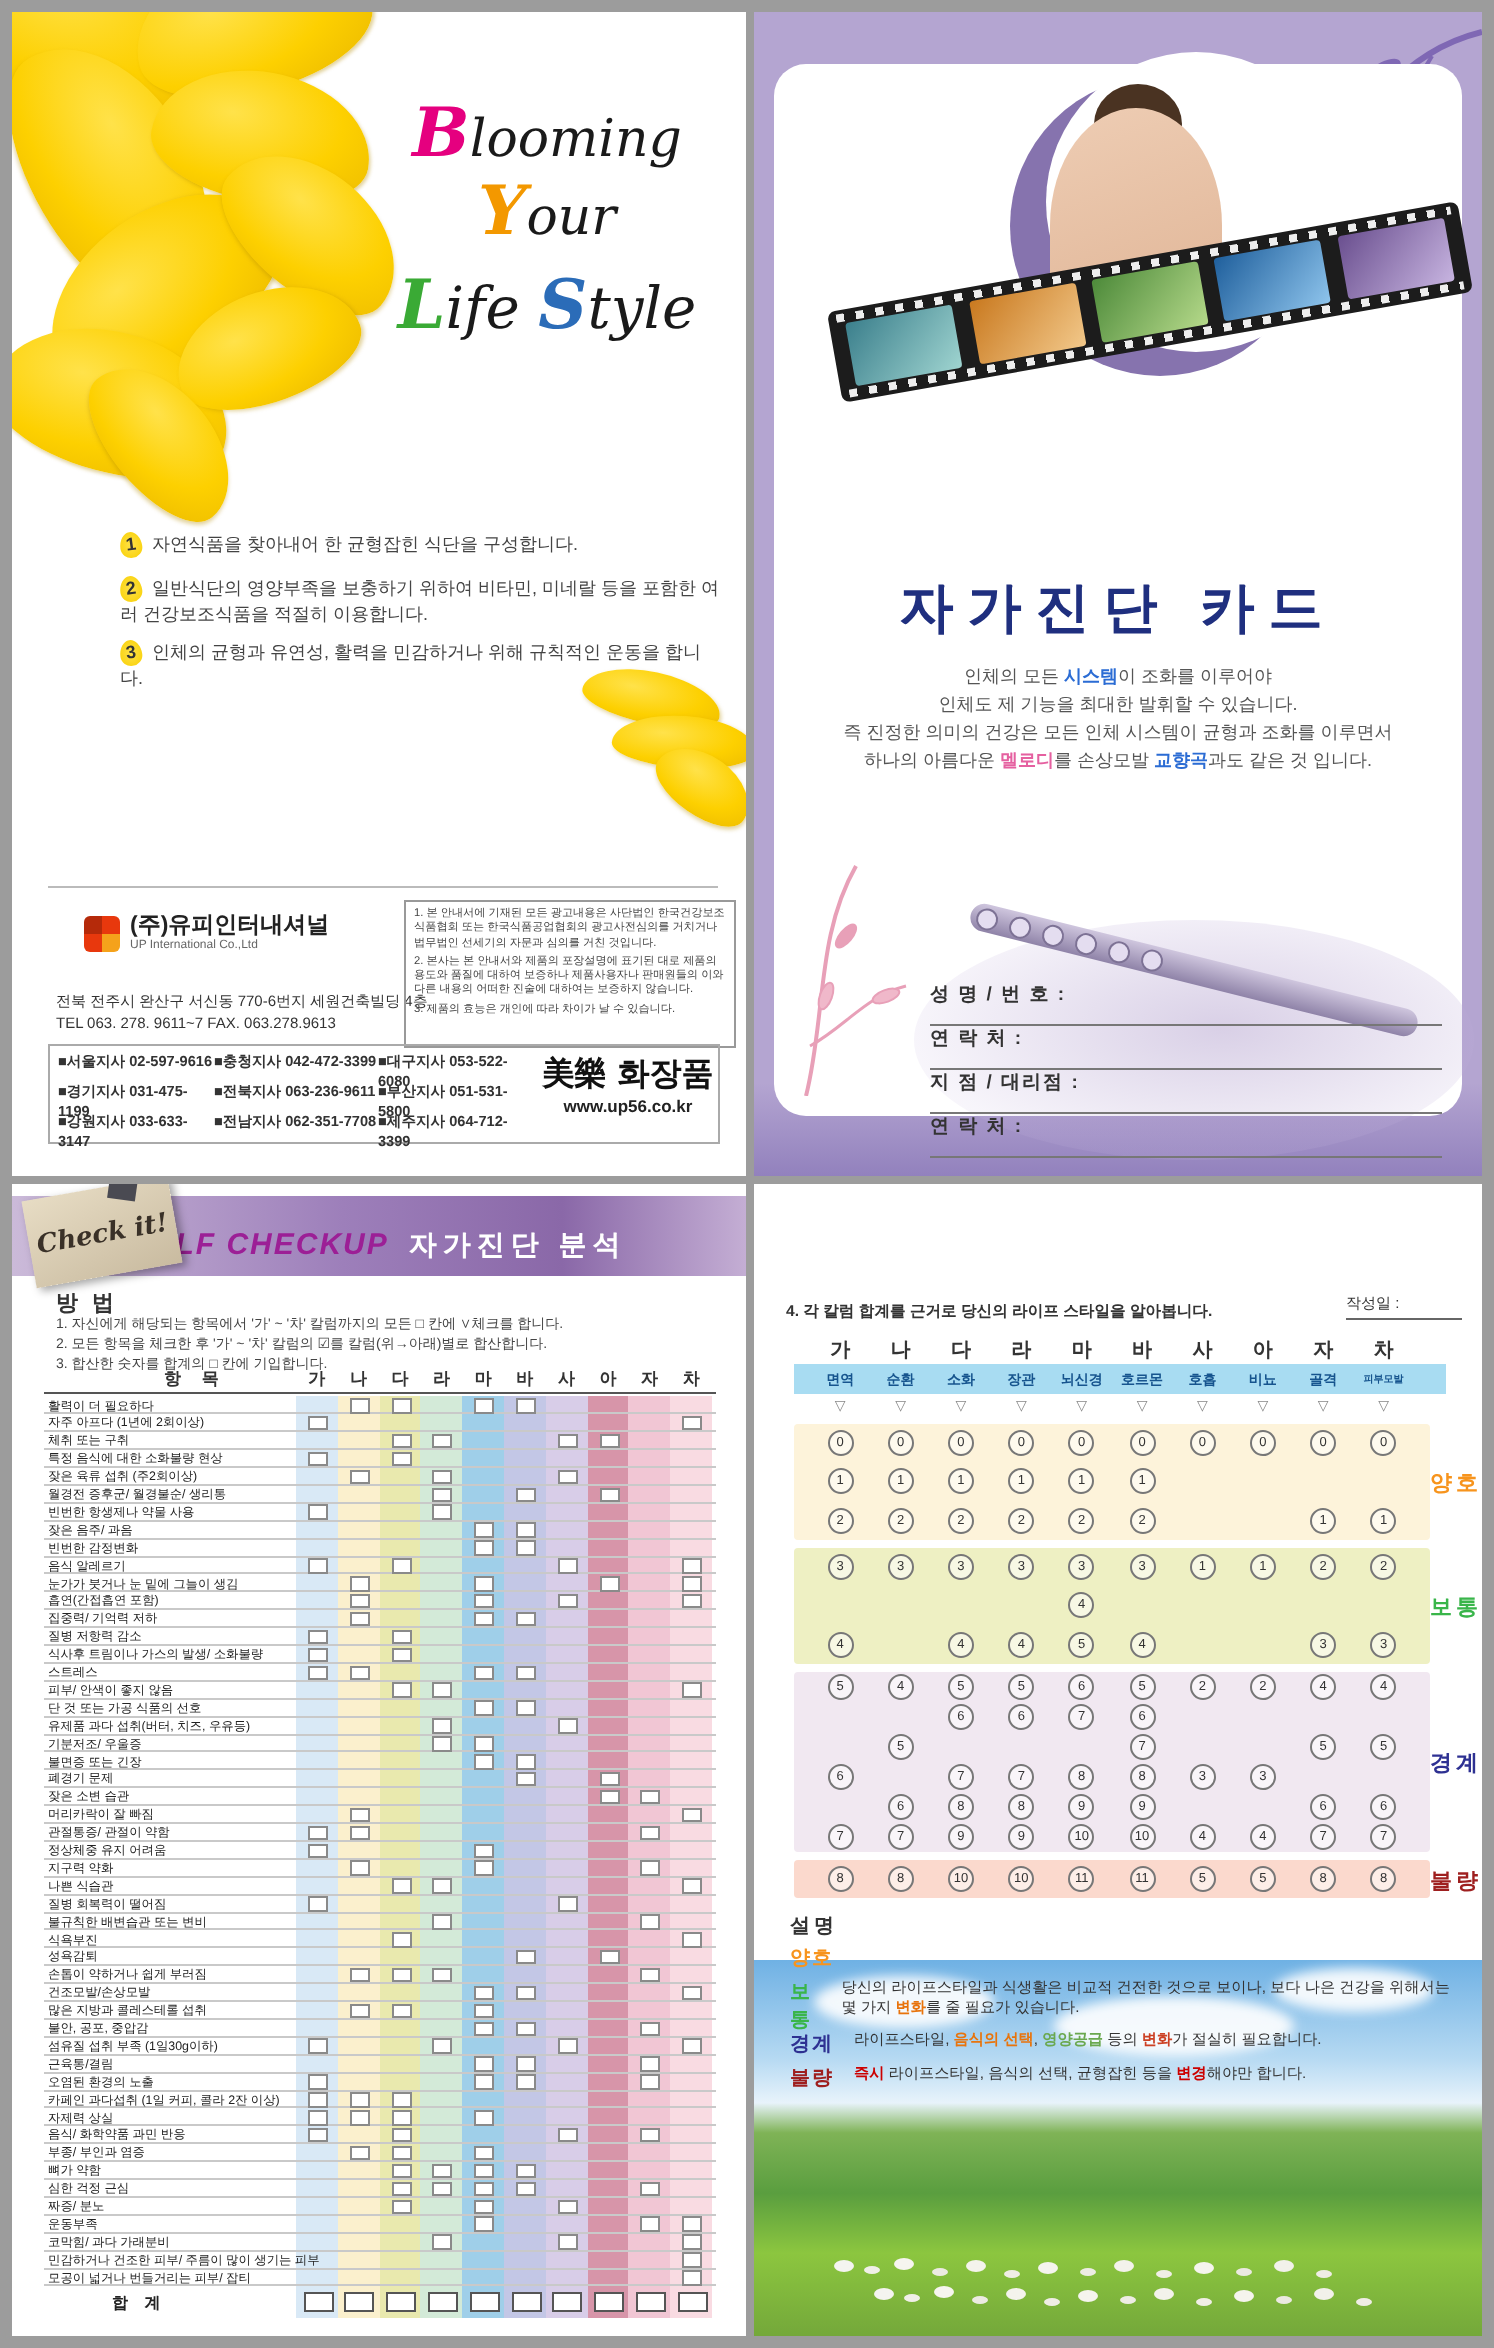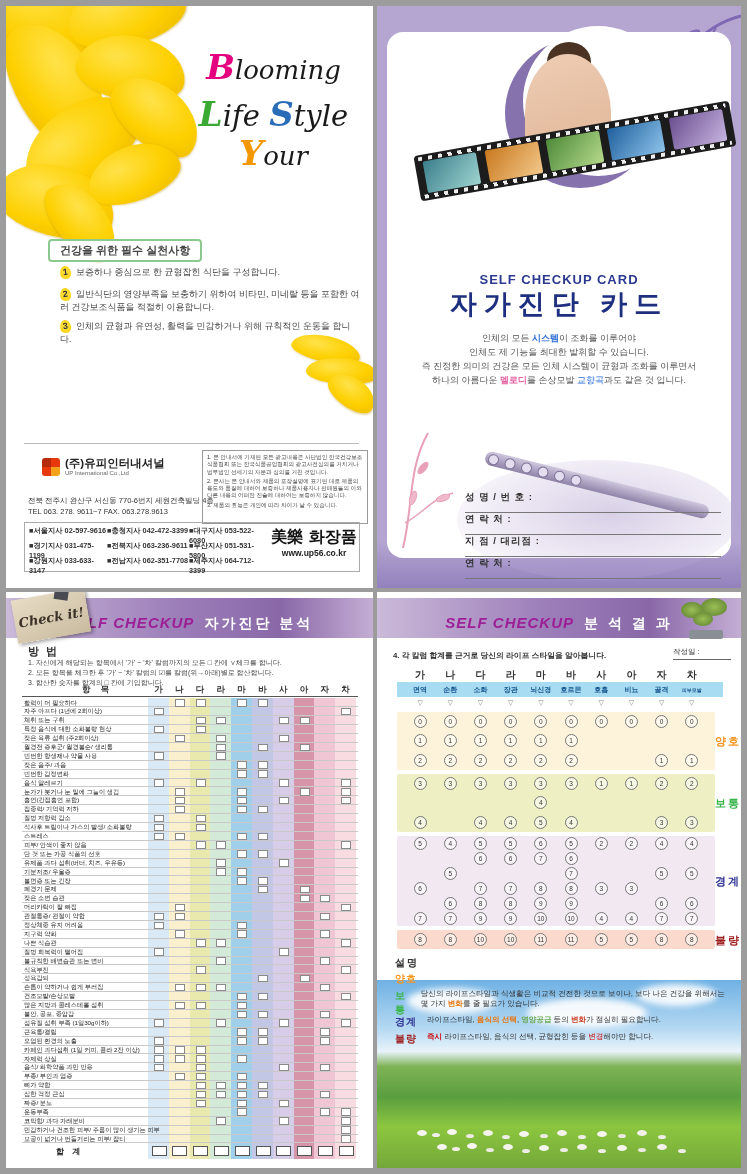--- a/index.html
+++ b/index.html
@@ -105,26 +105,25 @@
     <div class="petal" style="left:-20px;top:40px;width:140px;height:80px;transform:rotate(60deg);"></div>
     <div class="petal" style="left:70px;top:30px;width:110px;height:65px;transform:rotate(10deg);"></div>
     <div class="petal" style="left:10px;top:100px;width:130px;height:75px;transform:rotate(-35deg);"></div>
     <div class="petal" style="left:100px;top:80px;width:100px;height:60px;transform:rotate(40deg);"></div>
     <div class="petal" style="left:-10px;top:160px;width:120px;height:70px;transform:rotate(15deg);"></div>
     <div class="petal" style="left:80px;top:140px;width:95px;height:55px;transform:rotate(-20deg);"></div>
     <div class="petal" style="left:30px;top:190px;width:90px;height:50px;transform:rotate(50deg);"></div>
   </div>
   <div class="brand">
     <span class="ln b1"><span class="ini" style="color:#e5007f">B</span><span>looming</span></span>
+    <span class="ln b1"><span class="ini" style="color:#f39800">Y</span><span>our</span></span>
     <span class="ln b3" style="margin-top:8px;"><span class="ini" style="color:#3aaa35">L</span><span>ife </span> <span class="ini" style="color:#2b6cb8">S</span><span>tyle</span></span>
-    <span class="ln b1"><span class="ini" style="color:#f39800">Y</span><span>our</span></span>
   </div>
-  <div class="tipbox">건강을 위한 필수 실천사항</div>
   <div>
-      <div class="tip" style="top: 260px;"><span class="tipnum">1</span><span>보증하나 중심으로 한 균형잡힌 식단을 구성합니다.</span></div>
+      <div class="tip" style="top: 260px;"><span class="tipnum">1</span><span>자연식품을 찾아내어 한 균형잡힌 식단을 구성합니다.</span></div>
       <div class="tip" style="top: 282px;"><span class="tipnum">2</span><span>일반식단의 영양부족을 보충하기 위하여 비타민, 미네랄 등을 포함한 여러 건강보조식품을 적절히 이용합니다.</span></div>
       <div class="tip" style="top: 314px;"><span class="tipnum">3</span><span>인체의 균형과 유연성, 활력을 민감하거나 위해 규칙적인 운동을 합니다.</span></div>
     </div>
   <div>
     <div class="petal" style="left:285px;top:330px;width:70px;height:26px;transform:rotate(12deg);"></div>
     <div class="petal" style="left:300px;top:352px;width:72px;height:26px;transform:rotate(4deg);"></div>
     <div class="petal" style="left:320px;top:372px;width:52px;height:30px;transform:rotate(35deg);"></div>
   </div>
   <div class="hrline"></div>
   <div class="logo">
@@ -176,26 +175,25 @@
       <div class="hair"></div>
       <div class="woman"></div>
       <div class="film">
         <div class="cell" style="background:linear-gradient(135deg,#3b7f8c,#9fd4d0);"></div>
         <div class="cell" style="background:linear-gradient(135deg,#c9791f,#f2c88a);"></div>
         <div class="cell" style="background:linear-gradient(135deg,#4d8a3a,#b5d98a);"></div>
         <div class="cell" style="background:linear-gradient(135deg,#1f5f9c,#8ec4ec);"></div>
         <div class="cell" style="background:linear-gradient(135deg,#6a4f8f,#c7b4e0);"></div>
       </div>
     </div>
-    <div class="trsub">SELF CHECKUP CARD</div>
     <div class="trtitle">자가진단 카드</div>
     <div class="trp" style="top:300px;"><span>인체의 모든 </span><span style="color: rgb(43, 108, 212); font-weight: bold;">시스템</span><span>이 조화를 이루어야
 인체도 제 기능을 최대한 발휘할 수 있습니다.
 즉 진정한 의미의 건강은 모든 인체 시스템이 균형과 조화를 이루면서
-하나의 아름다운 </span><span style="color: rgb(229, 96, 160); font-weight: bold;">멜로디</span><span>를 손상모발 </span><span style="color: rgb(43, 108, 212); font-weight: normal;">교향곡</span><span>과도 같은 것 입니다.</span></div>
+하나의 아름다운 </span><span style="color: rgb(229, 96, 160); font-weight: bold;">멜로디</span><span>를 손상모발 </span><span style="color: rgb(43, 108, 212); font-weight: bold;">교향곡</span><span>과도 같은 것 입니다.</span></div>
     <div class="flute"></div>
     <div class="flutebar"><i></i><i></i><i></i><i></i><i></i><i></i></div>
     <div>
         <div class="formrow" style="top: 459px;">성 명 / 번 호 :</div>
         <div class="formrow" style="top: 481px;">연  락  처 :</div>
         <div class="formrow" style="top: 503px;">지 점 / 대리점 :</div>
         <div class="formrow" style="top: 525px;">연  락  처 :</div>
       </div>
     <svg class="branch" style="left:6px;bottom:10px;stroke:#e8a0b8;" width="90" height="120">
       <path d="M10,120 C20,80 15,40 35,5" stroke-width="2"></path>
@@ -542,29 +540,20 @@
         <span class="totbox" style="left: 233.5px;"></span>
         <span class="totbox" style="left: 254.3px;"></span>
         <span class="totbox" style="left: 275.1px;"></span>
         <span class="totbox" style="left: 295.9px;"></span>
         <span class="totbox" style="left: 316.7px;"></span>
       </div>
     </div>
 </div>
 
 <div class="panel" id="br">
-  <div class="hdrband">
-    <div class="hdrtxt"><span class="hdr-en">SELF CHECKUP</span><span class="hdr-ko">분 석 결 과</span></div>
-    <div class="bonsai">
-      <div class="leaf" style="left:6px;top:4px;width:22px;height:16px;"></div>
-      <div class="leaf" style="left:26px;top:0px;width:26px;height:18px;"></div>
-      <div class="leaf" style="left:18px;top:14px;width:20px;height:14px;"></div>
-      <div class="pot"></div>
-    </div>
-  </div>
   <div class="instr">4. 각 칼럼 합계를 근거로 당신의 라이프 스타일을 알아봅니다.</div>
   <div class="datel">작성일 :</div>
   <div class="letrow">
       <span>가</span>
       <span>나</span>
       <span>다</span>
       <span>라</span>
       <span>마</span>
       <span>바</span>
       <span>사</span>
@@ -962,21 +951,21 @@
       <div class="drow" style="top: 397px; display: flex;">
         <span class="dn" style="color: rgb(57, 181, 74);">보통</span>
         <span class="dt"><span>당신의 라이프스타일과 식생활은 비교적 건전한 것으로 보이나, 보다 나은 건강을 위해서는 몇 가지 </span><span style="color: rgb(232, 116, 12); font-weight: bold;">변화</span><span>를 줄 필요가 있습니다.</span></span>
       </div>
       <div class="drow" style="top: 423px; display: flex;">
         <span class="dn" style="color: rgb(46, 49, 146);">경계</span>
         <span class="dt"><span>라이프스타일, </span><span style="color: rgb(232, 116, 12); font-weight: bold;">음식의 선택</span><span>, </span><span style="color: rgb(106, 168, 79); font-weight: bold;">영양공급</span><span> 등의 </span><span style="color: rgb(204, 65, 37); font-weight: bold;">변화</span><span>가 절실히 필요합니다.</span></span>
       </div>
       <div class="drow" style="top: 440px; display: flex;">
         <span class="dn" style="color: rgb(158, 31, 31);">불량</span>
-        <span class="dt"><span style="color: rgb(204, 0, 0); font-weight: bold;">즉시</span><span> 라이프스타일, 음식의 선택, 균형잡힌 등을 </span><span style="color: rgb(204, 0, 0); font-weight: normal;">변경</span><span>해야만 합니다.</span></span>
+        <span class="dt"><span style="color: rgb(204, 0, 0); font-weight: bold;">즉시</span><span> 라이프스타일, 음식의 선택, 균형잡힌 등을 </span><span style="color: rgb(204, 0, 0); font-weight: bold;">변경</span><span>해야만 합니다.</span></span>
       </div>
     </div>
   <div class="photo">
     <div class="cloud" style="left:30px;top:8px;width:90px;height:26px;"></div>
     <div class="cloud" style="left:150px;top:18px;width:120px;height:30px;"></div>
     <div class="cloud" style="left:260px;top:4px;width:80px;height:22px;"></div>
     <div class="sheep" style="left:40px;top:150px;"></div>
     <div class="sheep" style="left:60px;top:164px;"></div>
   </div>
 </div>

